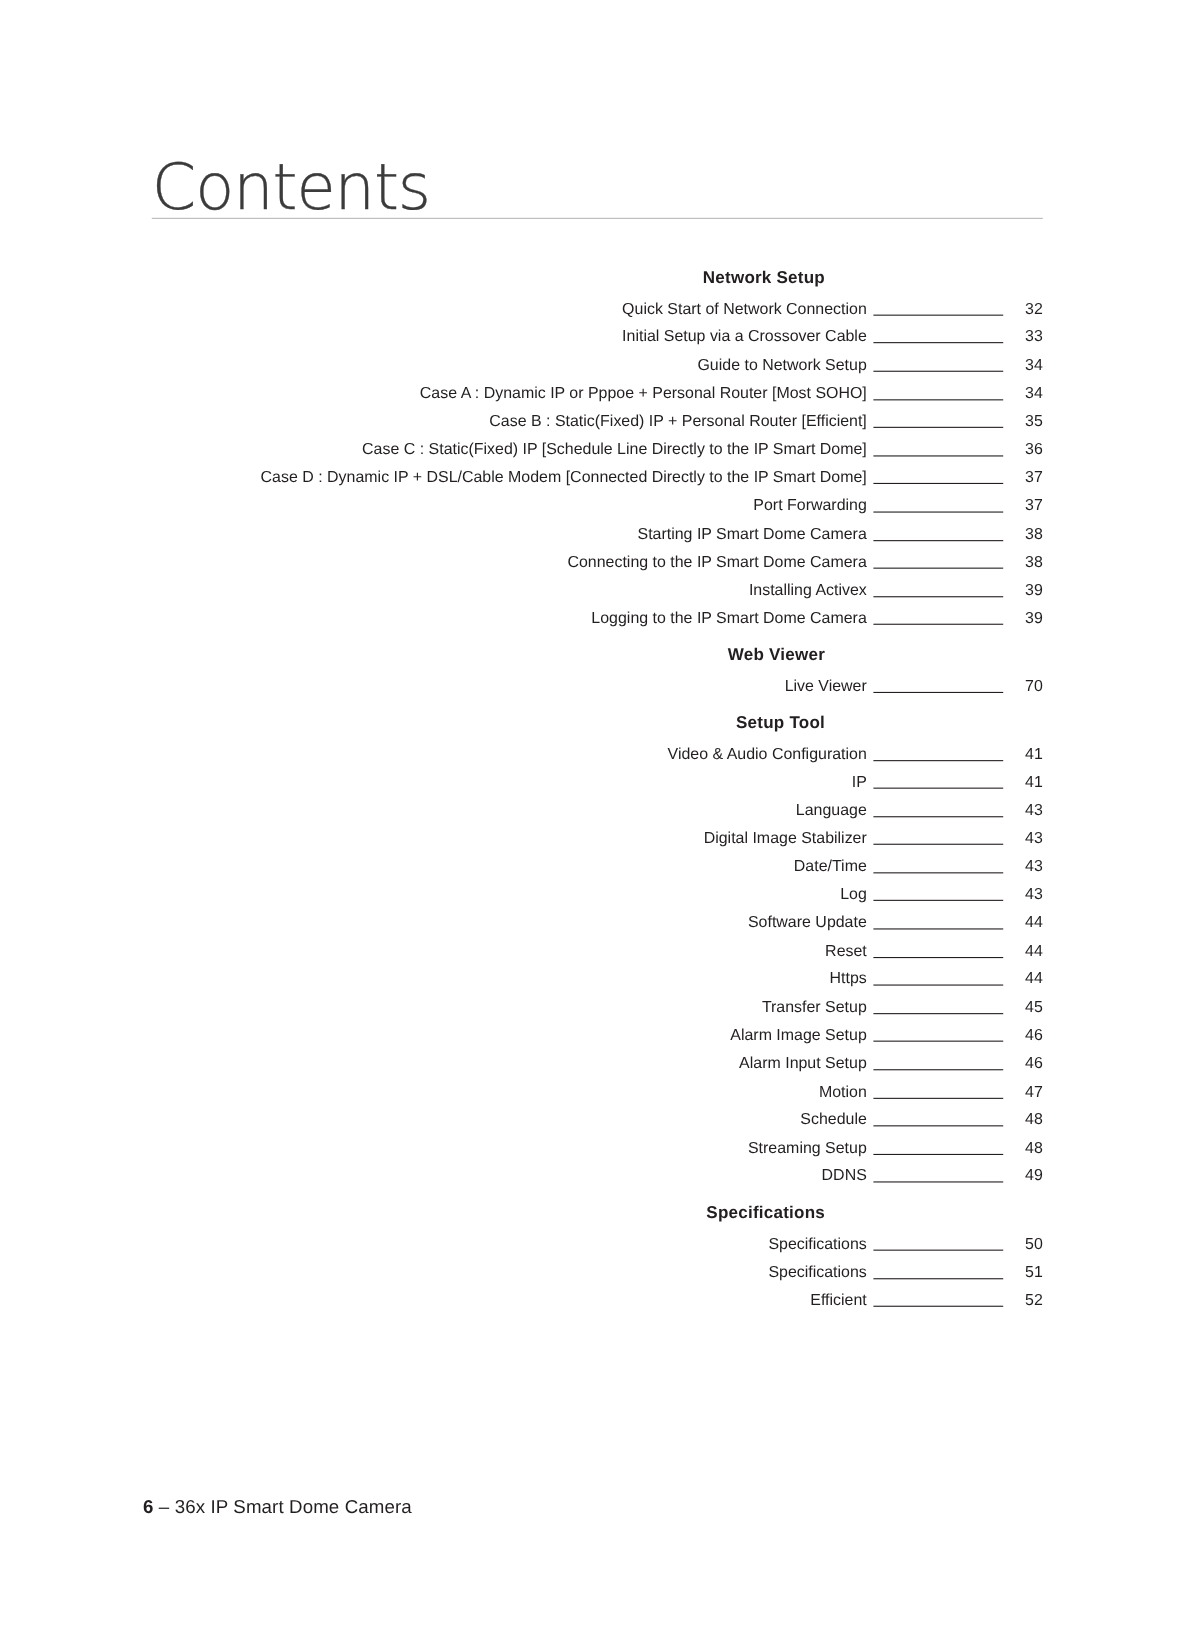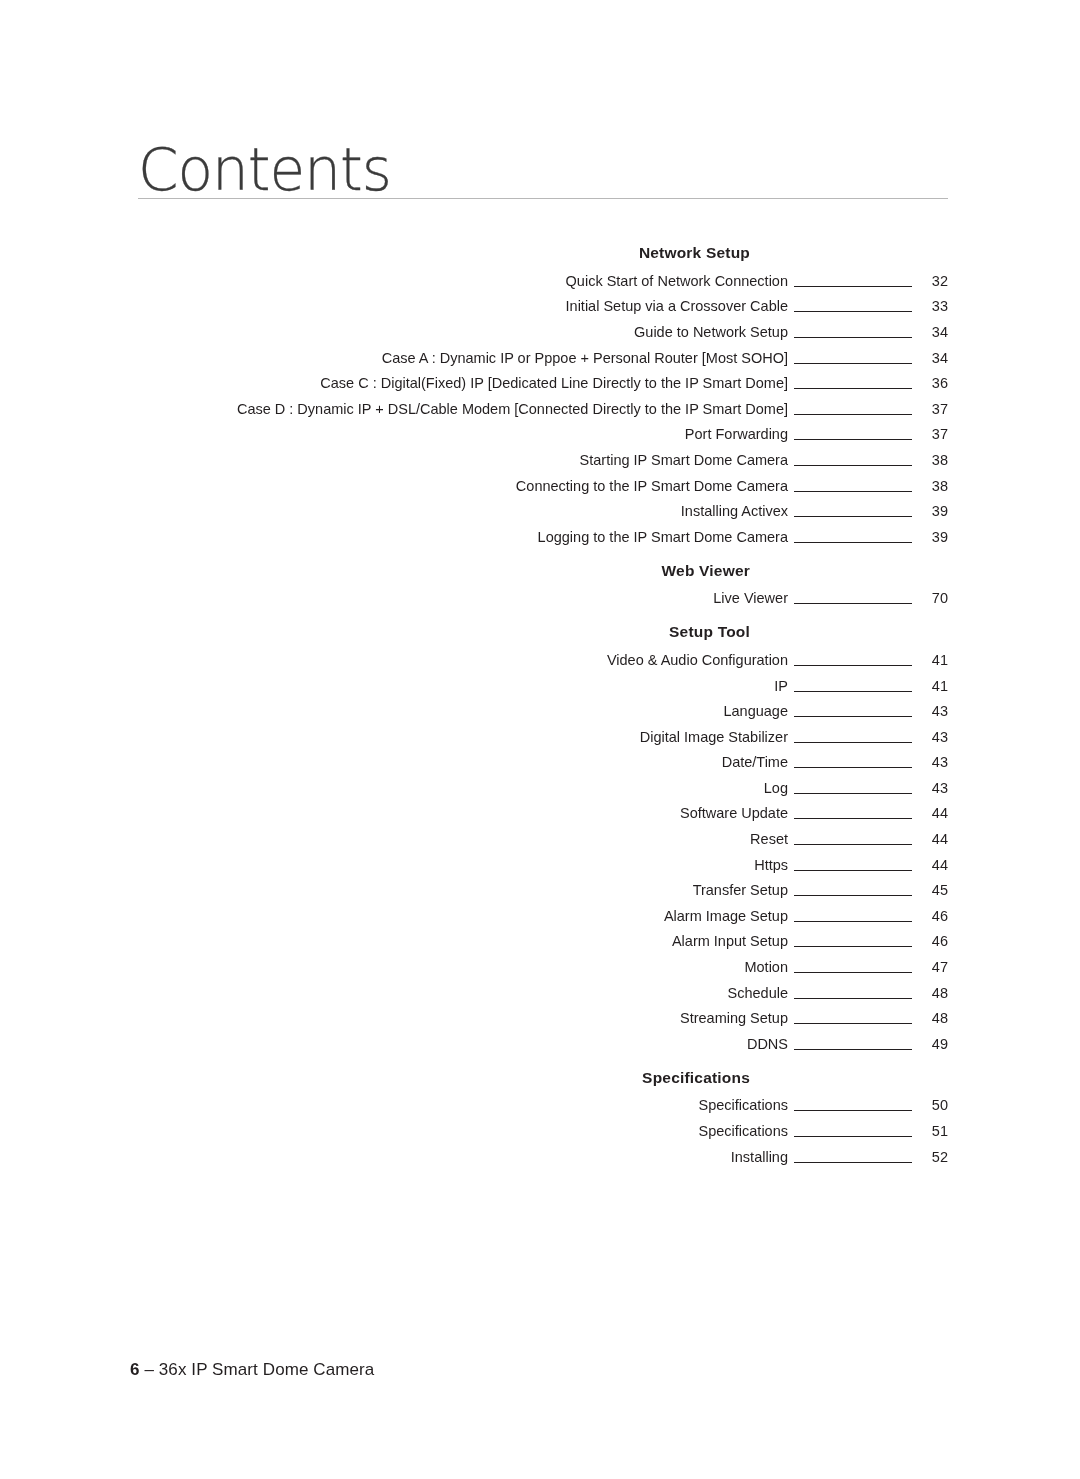--- a/index.html
+++ b/index.html
@@ -141,21 +141,26 @@
         <span class="label">Guide to Network Setup</span>
         <span class="leader"></span>
         <span class="page-no">34</span>
       </div>
       <div class="entry">
         <span class="label">Case A : Dynamic IP or Pppoe + Personal Router [Most SOHO]</span>
         <span class="leader"></span>
         <span class="page-no">34</span>
       </div>
       <div class="entry">
-        <span class="label">Case C : Digital(Fixed) IP [Dedicated Line Directly to the IP Smart Dome]</span>
+        <span class="label">Case B : Static(Fixed) IP + Personal Router [Efficient]</span>
+        <span class="leader"></span>
+        <span class="page-no">35</span>
+      </div>
+      <div class="entry">
+        <span class="label">Case C : Static(Fixed) IP [Schedule Line Directly to the IP Smart Dome]</span>
         <span class="leader"></span>
         <span class="page-no">36</span>
       </div>
       <div class="entry">
         <span class="label">Case D : Dynamic IP + DSL/Cable Modem [Connected Directly to the IP Smart Dome]</span>
         <span class="leader"></span>
         <span class="page-no">37</span>
       </div>
       <div class="entry">
         <span class="label">Port Forwarding</span>
@@ -280,21 +285,21 @@
         <span class="label">Specifications</span>
         <span class="leader"></span>
         <span class="page-no">50</span>
       </div>
       <div class="entry">
         <span class="label">Specifications</span>
         <span class="leader"></span>
         <span class="page-no">51</span>
       </div>
       <div class="entry">
-        <span class="label">Installing</span>
+        <span class="label">Efficient</span>
         <span class="leader"></span>
         <span class="page-no">52</span>
       </div>
     </div>
 
   <div class="footer">
     <span class="pg">6</span>
     <span>–</span>
     <span>36x IP Smart Dome Camera</span>
   </div>

